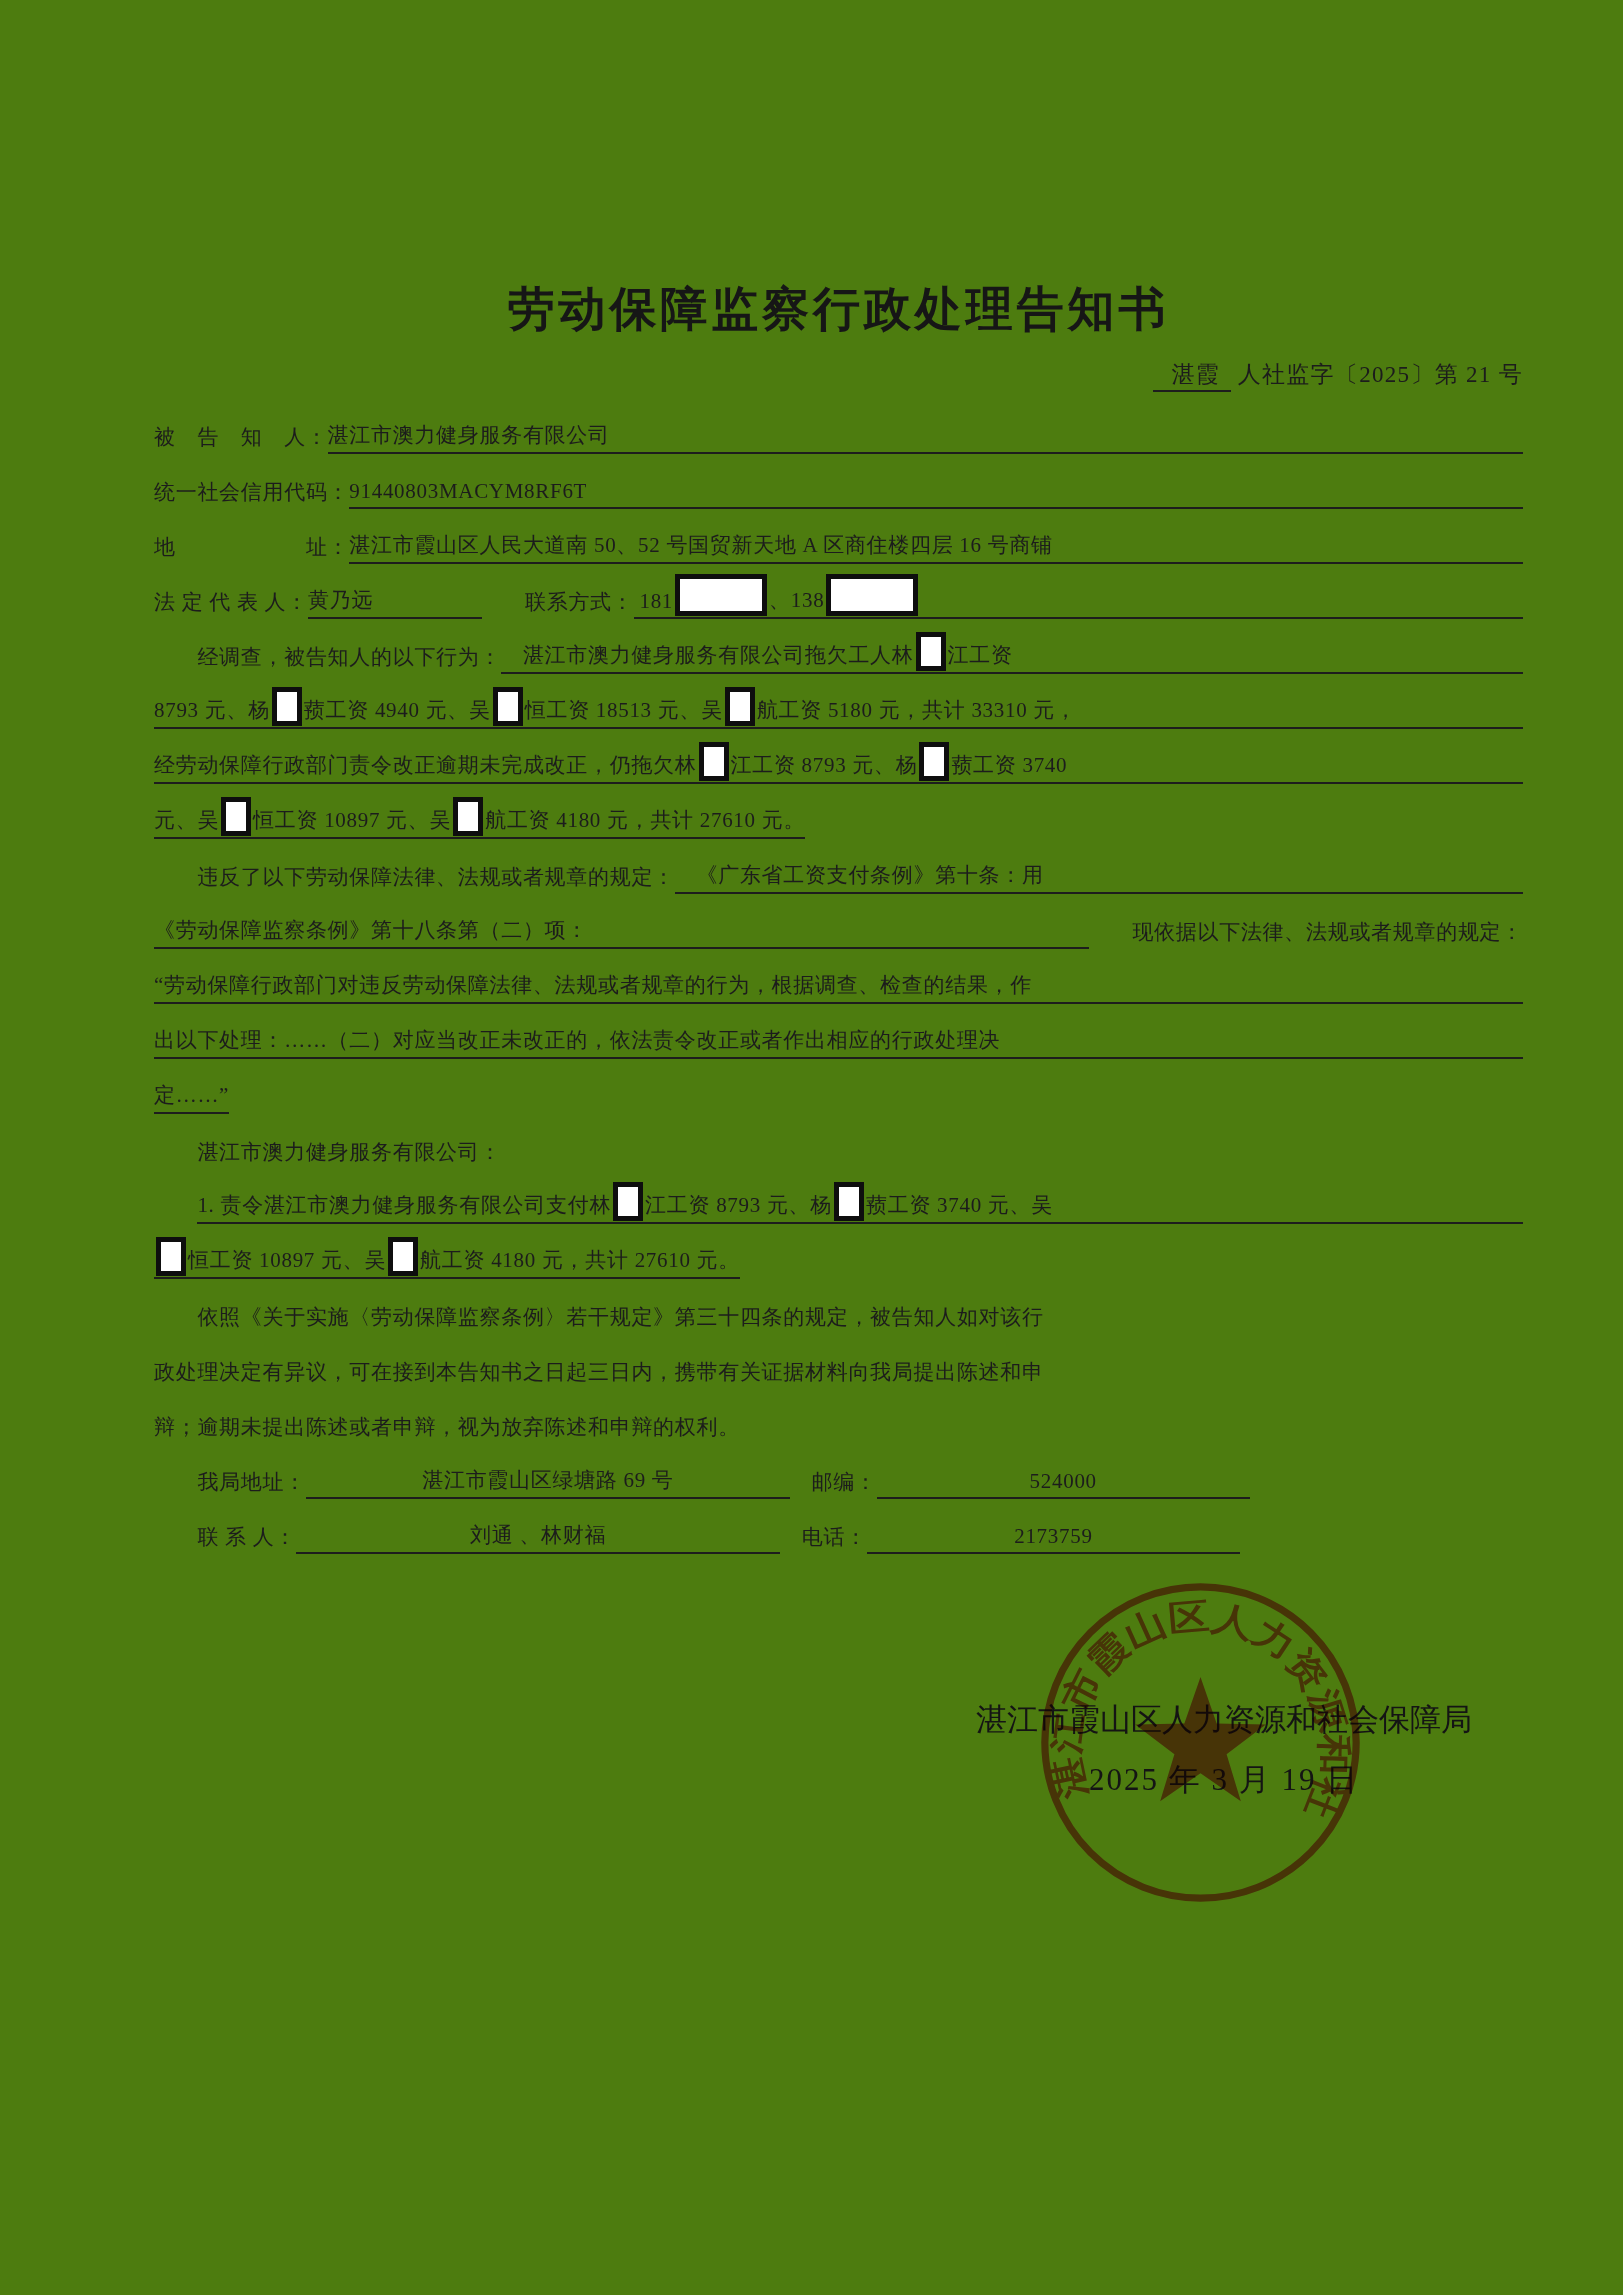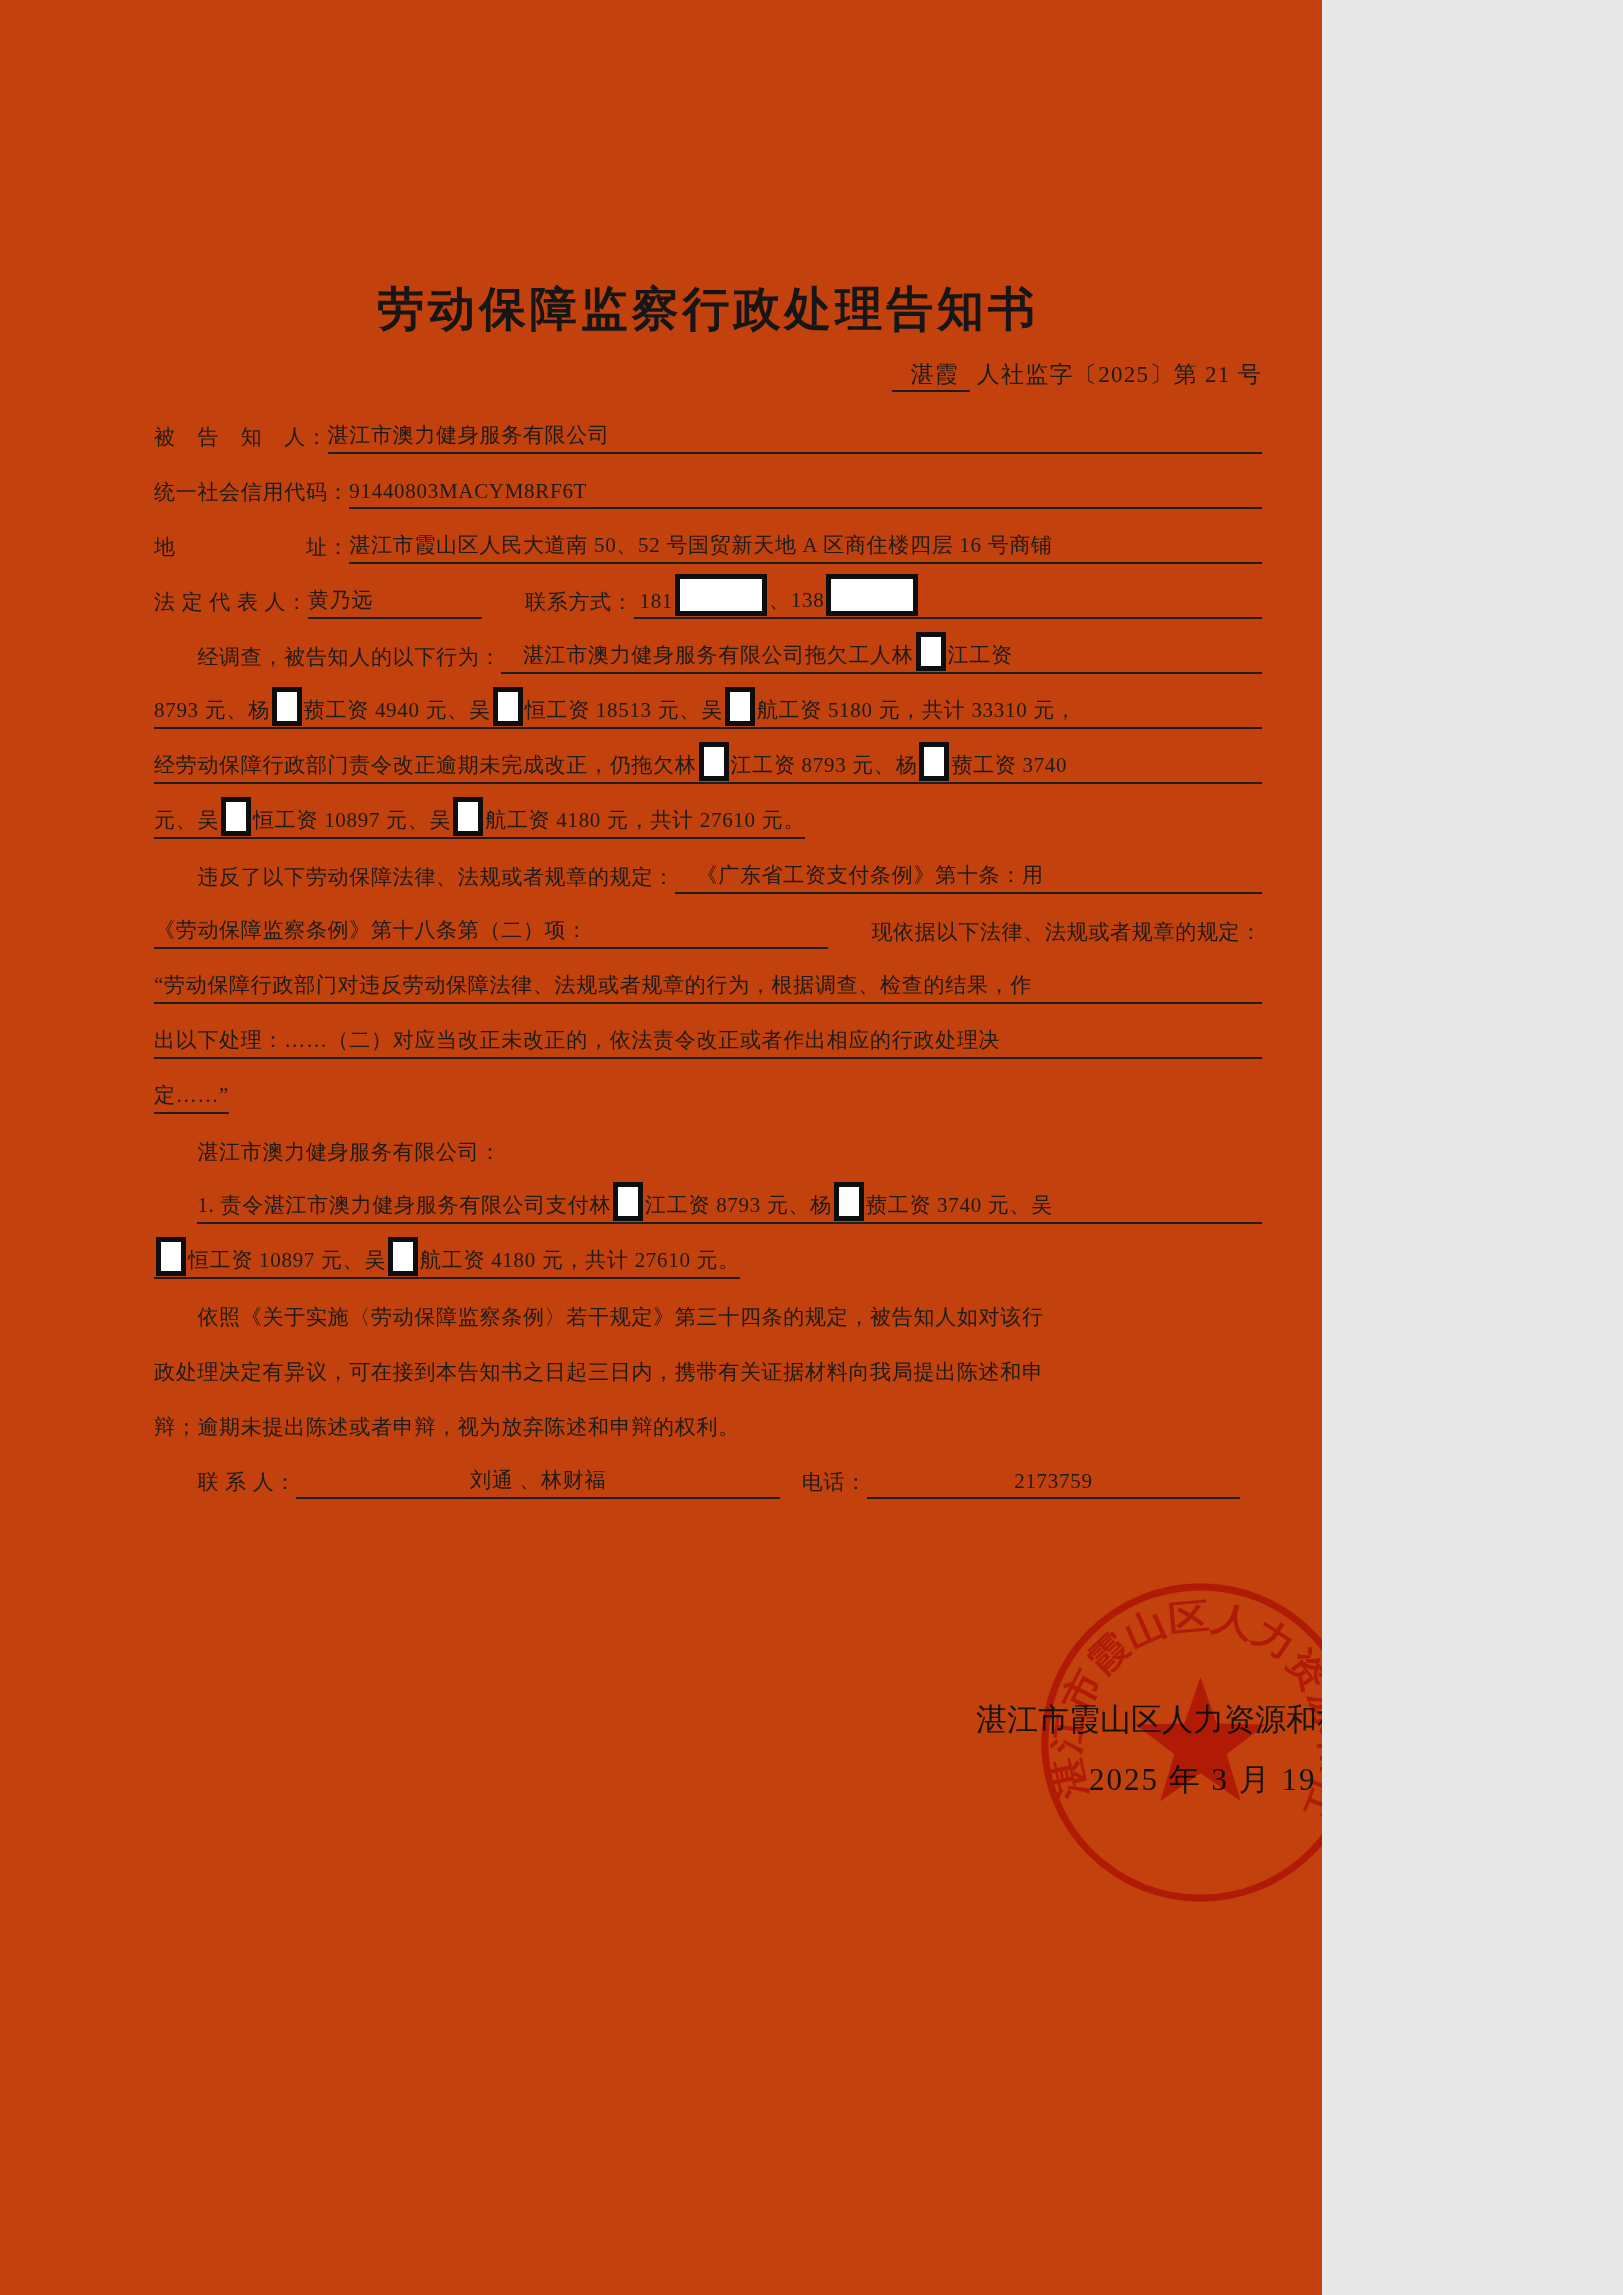--- a/index.html
+++ b/index.html
@@ -1,24 +1,24 @@
 <!DOCTYPE html>
 <html style="font-size:10.5px"><head>
 <meta charset="utf-8">
 <style>
   html,body{margin:0;padding:0;background:#e8e8e8;}
   .page{
     position:relative;
-    width:1322px;height:2295px;
-    background:#c2410c;
+    width:1623px;height:2295px;
+    background:#4d7c0f;
     font-family:"Liberation Serif","DejaVu Serif",serif;
     color:#1c1c1c;
     overflow:hidden;
     box-sizing:border-box;
-    padding:278px 60px 0 154px;
+    padding:278px 100px 0 154px;
   }
   .title{
     text-align:center;
     font-size:47px;
     font-weight:bold;
     letter-spacing:3.9px;
     color:#161616;
   }
   .docno{
     text-align:right;
@@ -104,20 +104,21 @@
       <div class="line"><span class="run u grow"><span class="t">《劳动保障监察条例》第十八条第（二）项：</span><span class="fillseg"></span></span><span class="run"><span class="t">　　现依据以下法律、法规或者规章的规定：</span></span></div>
       <div class="line"><span class="run u grow"><span class="t">“劳动保障行政部门对违反劳动保障法律、法规或者规章的行为，根据调查、检查的结果，作</span><span class="fillseg"></span></span></div>
       <div class="line"><span class="run u grow"><span class="t">出以下处理：……（二）对应当改正未改正的，依法责令改正或者作出相应的行政处理决</span><span class="fillseg"></span></span></div>
       <div class="line"><span class="run u"><span class="t">定……”</span></span></div>
       <div class="line"><span class="run"><span class="t">　　湛江市澳力健身服务有限公司：</span></span></div>
       <div class="line"><span class="run"><span class="t">　　</span></span><span class="run u grow"><span class="t">1. 责令湛江市澳力健身服务有限公司支付林</span><span class="redact"></span><span class="t">江工资 8793 元、杨</span><span class="redact"></span><span class="t">蓣工资 3740 元、吴</span><span class="fillseg"></span></span></div>
       <div class="line"><span class="run u"><span class="redact"></span><span class="t">恒工资 10897 元、吴</span><span class="redact"></span><span class="t">航工资 4180 元，共计 27610 元。</span></span></div>
       <div class="line"><span class="run"><span class="t">　　依照《关于实施〈劳动保障监察条例〉若干规定》第三十四条的规定，被告知人如对该行</span></span></div>
       <div class="line"><span class="run"><span class="t">政处理决定有异议，可在接到本告知书之日起三日内，携带有关证据材料向我局提出陈述和申</span></span></div>
       <div class="line"><span class="run"><span class="t">辩；逾期未提出陈述或者申辩，视为放弃陈述和申辩的权利。</span></span></div>
+      <div class="line"><span class="run"><span class="t">　　我局地址：</span></span><span class="run u center w1"><span class="t">湛江市霞山区绿塘路 69 号</span></span><span class="run"><span class="t">　邮编：</span></span><span class="run u center w2"><span class="t">524000</span></span></div>
       <div class="line"><span class="run"><span class="t">　　联 系 人：</span></span><span class="run u center w1"><span class="t">刘通 、林财福</span></span><span class="run"><span class="t">　电话：</span></span><span class="run u center w2"><span class="t">2173759</span></span></div>
     </div>
 
   <div class="sig">
     <div class="org">湛江市霞山区人力资源和社会保障局</div>
     <div class="date">2025 年 3 月 19 日</div>
   </div>
 
   <svg class="stamp" viewBox="0 0 500 500" aria-hidden="true">
     <defs>

